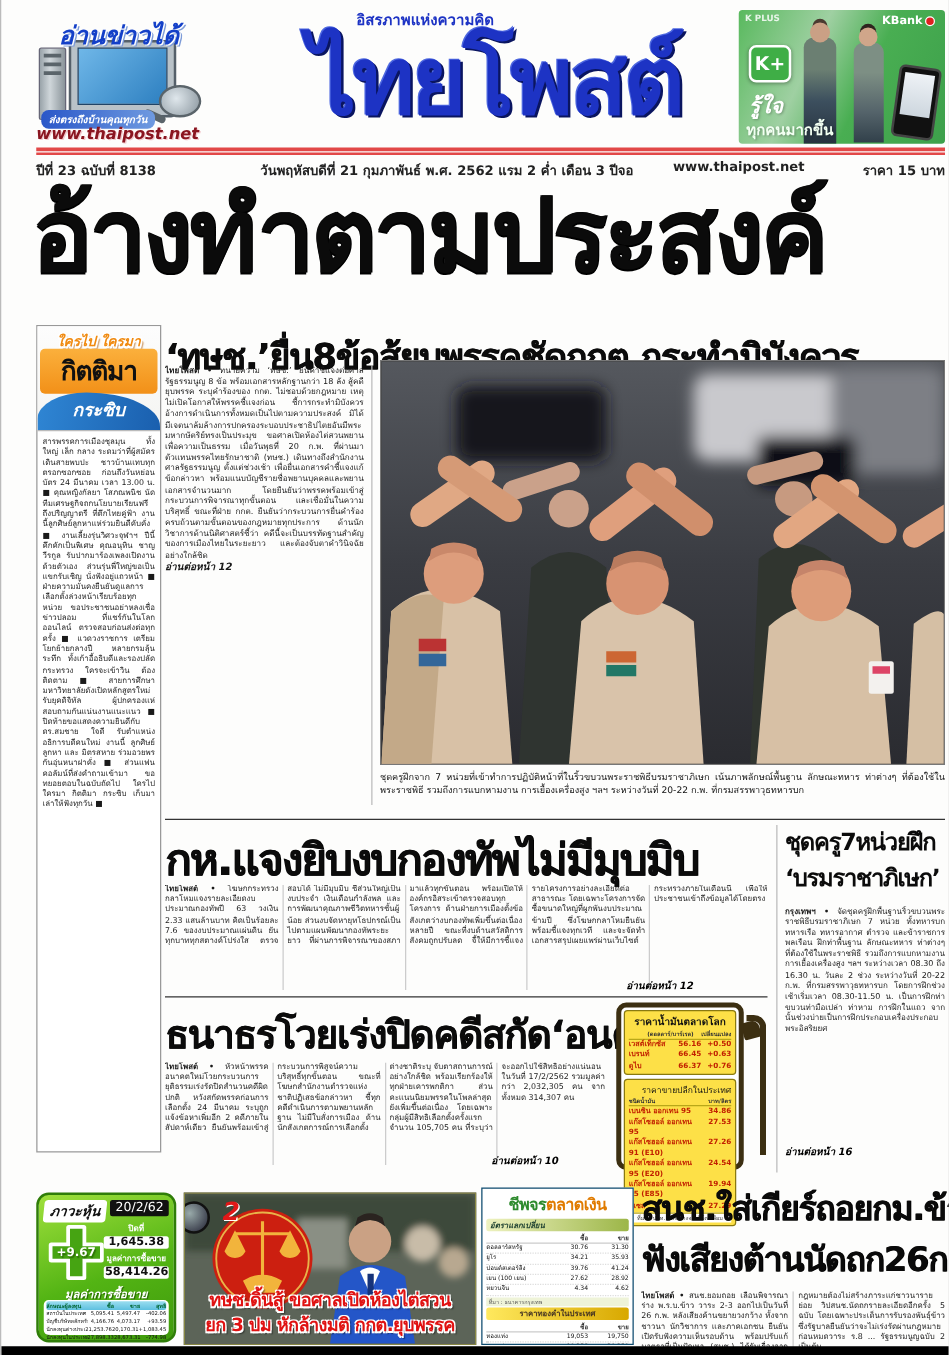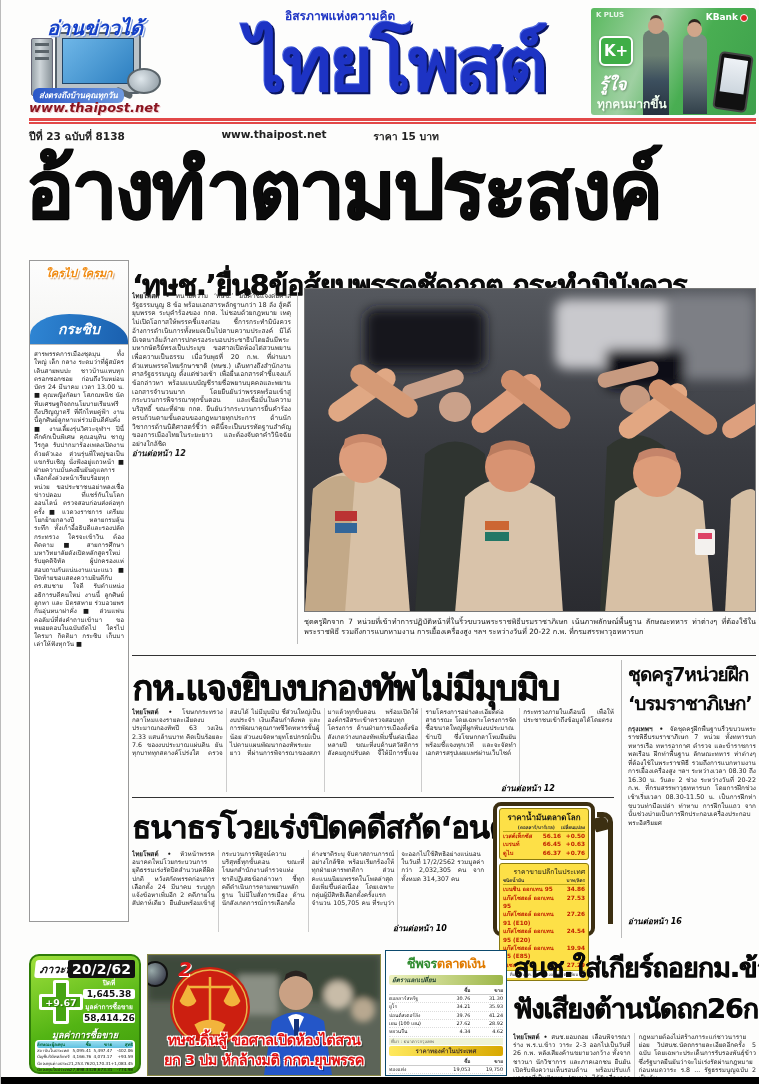--- a/index.html
+++ b/index.html
@@ -89,21 +89,21 @@
   .oil-chead { display:flex; justify-content:flex-end; gap:6px; font-size:4.6px; font-weight:bold; color:#333; border-bottom:1px solid #b9a718; }
   .oil-row { display:flex; font-size:5.8px; font-weight:bold; color:#c22000; line-height:1.45; }
   .oil-row .n { flex:1; text-align:left; }
   .oil-row .v { width:24px; text-align:right; }
   .oil-foot { font-size:4.4px; color:#333; background:#fff; border-top:1px solid #b9a718; text-align:center; margin-top:1px; }
   .oil-title2 { font-size:6.8px; font-weight:400; color:#111; text-align:right; white-space:nowrap; }
 
   
   .stockbox { position:absolute; left:28px; top:954px; width:112px; height:120px; background:linear-gradient(160deg,#9fe03c,#53b414 55%,#3f9a0c); border:2px solid #2f7d08; border-radius:10px; overflow:hidden; }
   .stk-label { position:absolute; left:4px; top:4px; background:#fff; border-radius:3px; padding:0 5px; font-size:11px; font-weight:800; font-style:italic; color:#111; transform:skewX(-6deg); }
-  .stk-date { position:absolute; right:4px; top:4px; background:#111; color:#fff; font-size:14px; font-weight:bold; padding:1px 4px; border-radius:2px; }
+  .stk-date { position:absolute; right:4px; top:4px; background:#111; color:#fff; font-size:10px; font-weight:normal; padding:1px 4px; border-radius:2px; }
   .stk-cross { position:absolute; left:8px; top:24px; width:44px; height:44px; }
   .stk-cross .v { position:absolute; left:14px; top:0; width:16px; height:44px; background:#fff; border-radius:2px; }
   .stk-cross .h { position:absolute; left:0; top:14px; width:44px; height:16px; background:#fff; border-radius:2px; }
   .stk-cross .vi { position:absolute; left:17px; top:3px; width:10px; height:38px; background:#46a412; }
   .stk-cross .hi { position:absolute; left:3px; top:17px; width:38px; height:10px; background:#46a412; }
   .stk-change { position:absolute; left:0; top:17px; width:44px; text-align:center; font-size:9.5px; font-weight:800; color:#fff; text-shadow:1px 1px 1px #2c6e06; }
   .stk-right { position:absolute; right:4px; top:22px; width:52px; text-align:center; }
   .stk-klabel { font-size:6.5px; font-weight:bold; color:#fff; }
   .stk-chip { background:#fff; border-radius:2px; font-size:9px; font-weight:800; color:#111; margin:1px 0 3px; padding:0 1px; }
   .stk-banner { position:absolute; left:0; right:0; top:72px; text-align:center; font-size:9px; font-weight:800; font-style:italic; color:#fff; text-shadow:1px 1px 0 #2c6e06; white-space:nowrap; }
@@ -174,30 +174,32 @@
     <div class="kplus-line2">ทุกคนมากขึ้น</div>
     <div class="kp-phone">
         <i></i>
       </div>
   </div>
 
   <div class="red-rule"></div>
 
   <div class="dateline">
     <div class="dl-issue">ปีที่ 23 ฉบับที่ 8138</div>
+    <div class="dl-date">วันพฤหัสบดีที่ 21 กุมภาพันธ์ พ.ศ. 2562 แรม 2 ค่ำ เดือน 3 ปีจอ</div>
     <div class="dl-site">www.thaipost.net</div>
     <div class="dl-price">ราคา 15 บาท</div>
   </div>
 
   <div class="main-headline">อ้างทำตามประสงค์</div>
   <div class="subheadline">‘ทษช.’ยื่น8ข้อสู้ยุบพรรคชัดกกต.กระทำมิบังควร</div>
 
   <div class="gossip">
     <div class="gossip-head">
       <div class="gossip-tag">ใครไป ใครมา</div>
+      <div class="gossip-name">กิตติมา</div>
       <div class="gossip-sub">กระซิบ</div>
     </div>
     <div class="gossip-body">สารพรรคการเมืองชุลมุน ทั้ง ใหญ่ เล็ก กลาง ระดมว่าที่ผู้สมัครเดินสายพบปะ ชาวบ้านแทบทุกตรอกซอกซอย ก่อนถึงวันหย่อนบัตร 24 มีนาคม เวลา 13.00 น. ■ คุณหญิงกัลยา โสภณพนิช นัดทีมเศรษฐกิจถกนโยบายเรียนฟรี ถึงปริญญาตรี ที่ตึกไทยคู่ฟ้า งานนี้ลูกศิษย์ลูกหาแห่ร่วมยินดีคับคั่ง ■ งานเลี้ยงรุ่นวิศวะจุฬาฯ ปีนี้คึกคักเป็นพิเศษ คุณอนุทิน ชาญวีรกูล รับปากมาร้องเพลงเปิดงานด้วยตัวเอง ส่วนรุ่นพี่ใหญ่ขอเป็นแขกรับเชิญ นั่งฟังอยู่แถวหน้า ■ ฝ่ายความมั่นคงยืนยันดูแลการเลือกตั้งล่วงหน้าเรียบร้อยทุกหน่วย ขอประชาชนอย่าหลงเชื่อข่าวปลอม ที่แชร์กันในโลกออนไลน์ ตรวจสอบก่อนส่งต่อทุกครั้ง ■ แวดวงราชการ เตรียมโยกย้ายกลางปี หลายกรมลุ้นระทึก ทั้งเก้าอี้อธิบดีและรองปลัดกระทรวง ใครจะเข้าวิน ต้องติดตาม ■ สายการศึกษา มหาวิทยาลัยดังเปิดหลักสูตรใหม่ รับยุคดิจิทัล ผู้ปกครองแห่สอบถามกันแน่นงานแนะแนว ■ ปิดท้ายขอแสดงความยินดีกับ ดร.สมชาย ใจดี รับตำแหน่งอธิการบดีคนใหม่ งานนี้ ลูกศิษย์ลูกหา และ มิตรสหาย ร่วมอวยพรกันอุ่นหนาฝาคั่ง ■ ส่วนแฟนคอลัมน์ที่ส่งคำถามเข้ามา ขอทยอยตอบในฉบับถัดไป ใครไปใครมา กิตติมา กระซิบ เก็บมาเล่าให้ฟังทุกวัน ■</div>
   </div>
 
   <div class="main-col">
     <span class="lead-in">ไทยโพสต์ •</span><span> ทนายความ ‘ทษช.’ ยื่นคำชี้แจงต่อศาลรัฐธรรมนูญ 8 ข้อ พร้อมเอกสารหลักฐานกว่า 18 ลัง สู้คดียุบพรรค ระบุคำร้องของ กกต. ไม่ชอบด้วยกฎหมาย เหตุไม่เปิดโอกาสให้พรรคชี้แจงก่อน ชี้การกระทำมิบังควร อ้างการดำเนินการทั้งหมดเป็นไปตามความประสงค์ มิได้มีเจตนาล้มล้างการปกครองระบอบประชาธิปไตยอันมีพระมหากษัตริย์ทรงเป็นประมุข ขอศาลเปิดห้องไต่สวนพยานเพื่อความเป็นธรรม เมื่อวันพุธที่ 20 ก.พ. ที่ผ่านมา ตัวแทนพรรคไทยรักษาชาติ (ทษช.) เดินทางถึงสำนักงานศาลรัฐธรรมนูญ ตั้งแต่ช่วงเช้า เพื่อยื่นเอกสารคำชี้แจงแก้ข้อกล่าวหา พร้อมแนบบัญชีรายชื่อพยานบุคคลและพยานเอกสารจำนวนมาก โดยยืนยันว่าพรรคพร้อมเข้าสู่กระบวนการพิจารณาทุกขั้นตอน และเชื่อมั่นในความบริสุทธิ์ ขณะที่ฝ่าย กกต. ยืนยันว่ากระบวนการยื่นคำร้องครบถ้วนตามขั้นตอนของกฎหมายทุกประการ ด้านนักวิชาการด้านนิติศาสตร์ชี้ว่า คดีนี้จะเป็นบรรทัดฐานสำคัญของการเมืองไทยในระยะยาว และต้องจับตาคำวินิจฉัยอย่างใกล้ชิด</span>
     <div class="continue">อ่านต่อหน้า 12</div>
   </div>
 

